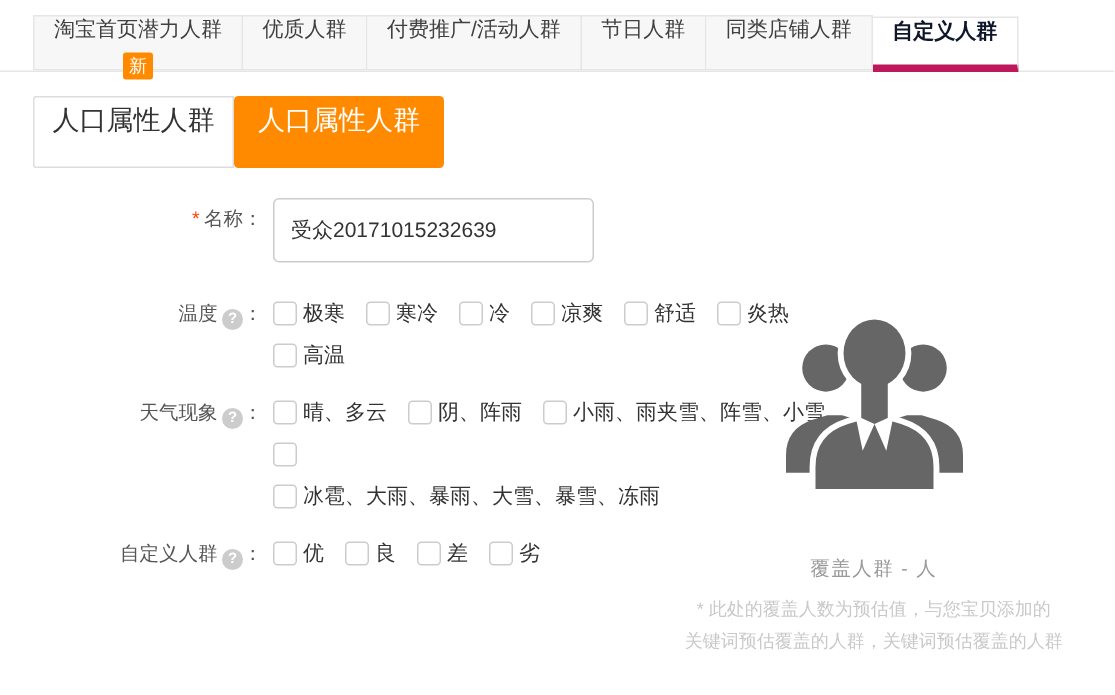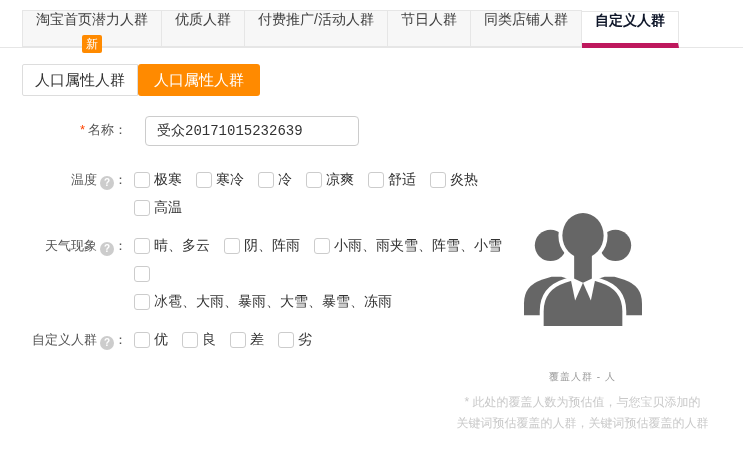--- a/index.html
+++ b/index.html
@@ -49,41 +49,41 @@
     color: #fff;
     font-size: 12px;
     line-height: 1;
     padding: 3px 4px;
     border-radius: 2px;
   }
 
   
   .subtabs { display: flex; margin: 16px 0 0 22px; }
   .subtab {
-    height: 32px;
+    height: 48px;
     line-height: 30px;
     padding: 0 12px;
     border: 1px solid #ddd;
     background: #fff;
-    font-size: 15px;
+    font-size: 18px;
     color: #333;
     cursor: pointer;
     border-radius: 2px 0 0 2px;
   }
   .subtab.active {
     background: #ff8a00;
     border: none;
     line-height: 32px;
     color: #fff;
     border-radius: 3px;
     padding: 0 16px;
   }
 
   
-  .content { position: relative; margin-top: 20px; }
+  .content { position: relative; margin-top: 20px; padding-left: 48px; }
   .form-row { display: flex; margin-bottom: 10px; }
   .name-row { margin-bottom: 23px; }
   .form-label {
     width: 127px;
     flex: none;
     text-align: right;
     font-size: 13px;
     color: #555;
     line-height: 22px;
     white-space: nowrap;
@@ -98,30 +98,30 @@
     background: #ccc;
     color: #fff;
     font-size: 10px;
     font-weight: bold;
     text-align: center;
     vertical-align: -2px;
     margin-left: 3px;
     cursor: pointer;
   }
   .name-input {
-    margin-left: 18px;
+    margin-left: 7px;
     width: 214px;
-    height: 30px;
+    height: 43px;
     border: 1px solid #ccc;
     border-radius: 4px;
     padding: 0 11px;
     font-size: 14px;
     color: #333;
     outline: none;
-    font-family: Liberation Mono, monospace;
+    font-family: Liberation Sans, sans-serif;
   }
   .form-options { margin-left: 7px; }
   .opt-line { display: flex; align-items: center; height: 22px; margin-bottom: 6px; }
   .opt { display: flex; align-items: center; margin-right: 14px; cursor: pointer; }
   .cb {
     width: 16px; height: 16px;
     border: 1px solid #ccc;
     border-radius: 3px;
     background: #fff;
     margin-right: 4px;
@@ -131,21 +131,21 @@
 
   
   .right-panel {
     position: absolute;
     top: 198px;
     left: 425px;
     width: 315px;
     text-align: center;
   }
   .people-icon { display: block; margin: 0 auto; }
-  .coverage { margin-top: 44px; font-size: 10px; color: #999; letter-spacing: 1px; }
+  .coverage { margin-top: 44px; font-size: 13px; color: #999; letter-spacing: 1px; }
   .note { margin-top: 8px; font-size: 12px; color: #c9c9c9; line-height: 21px; }
 </style>
 </head>
 <body>
 
 <div class="page">
 
   <div class="tabbar">
       <div class="tab">
         <span>淘宝首页潜力人群</span>

